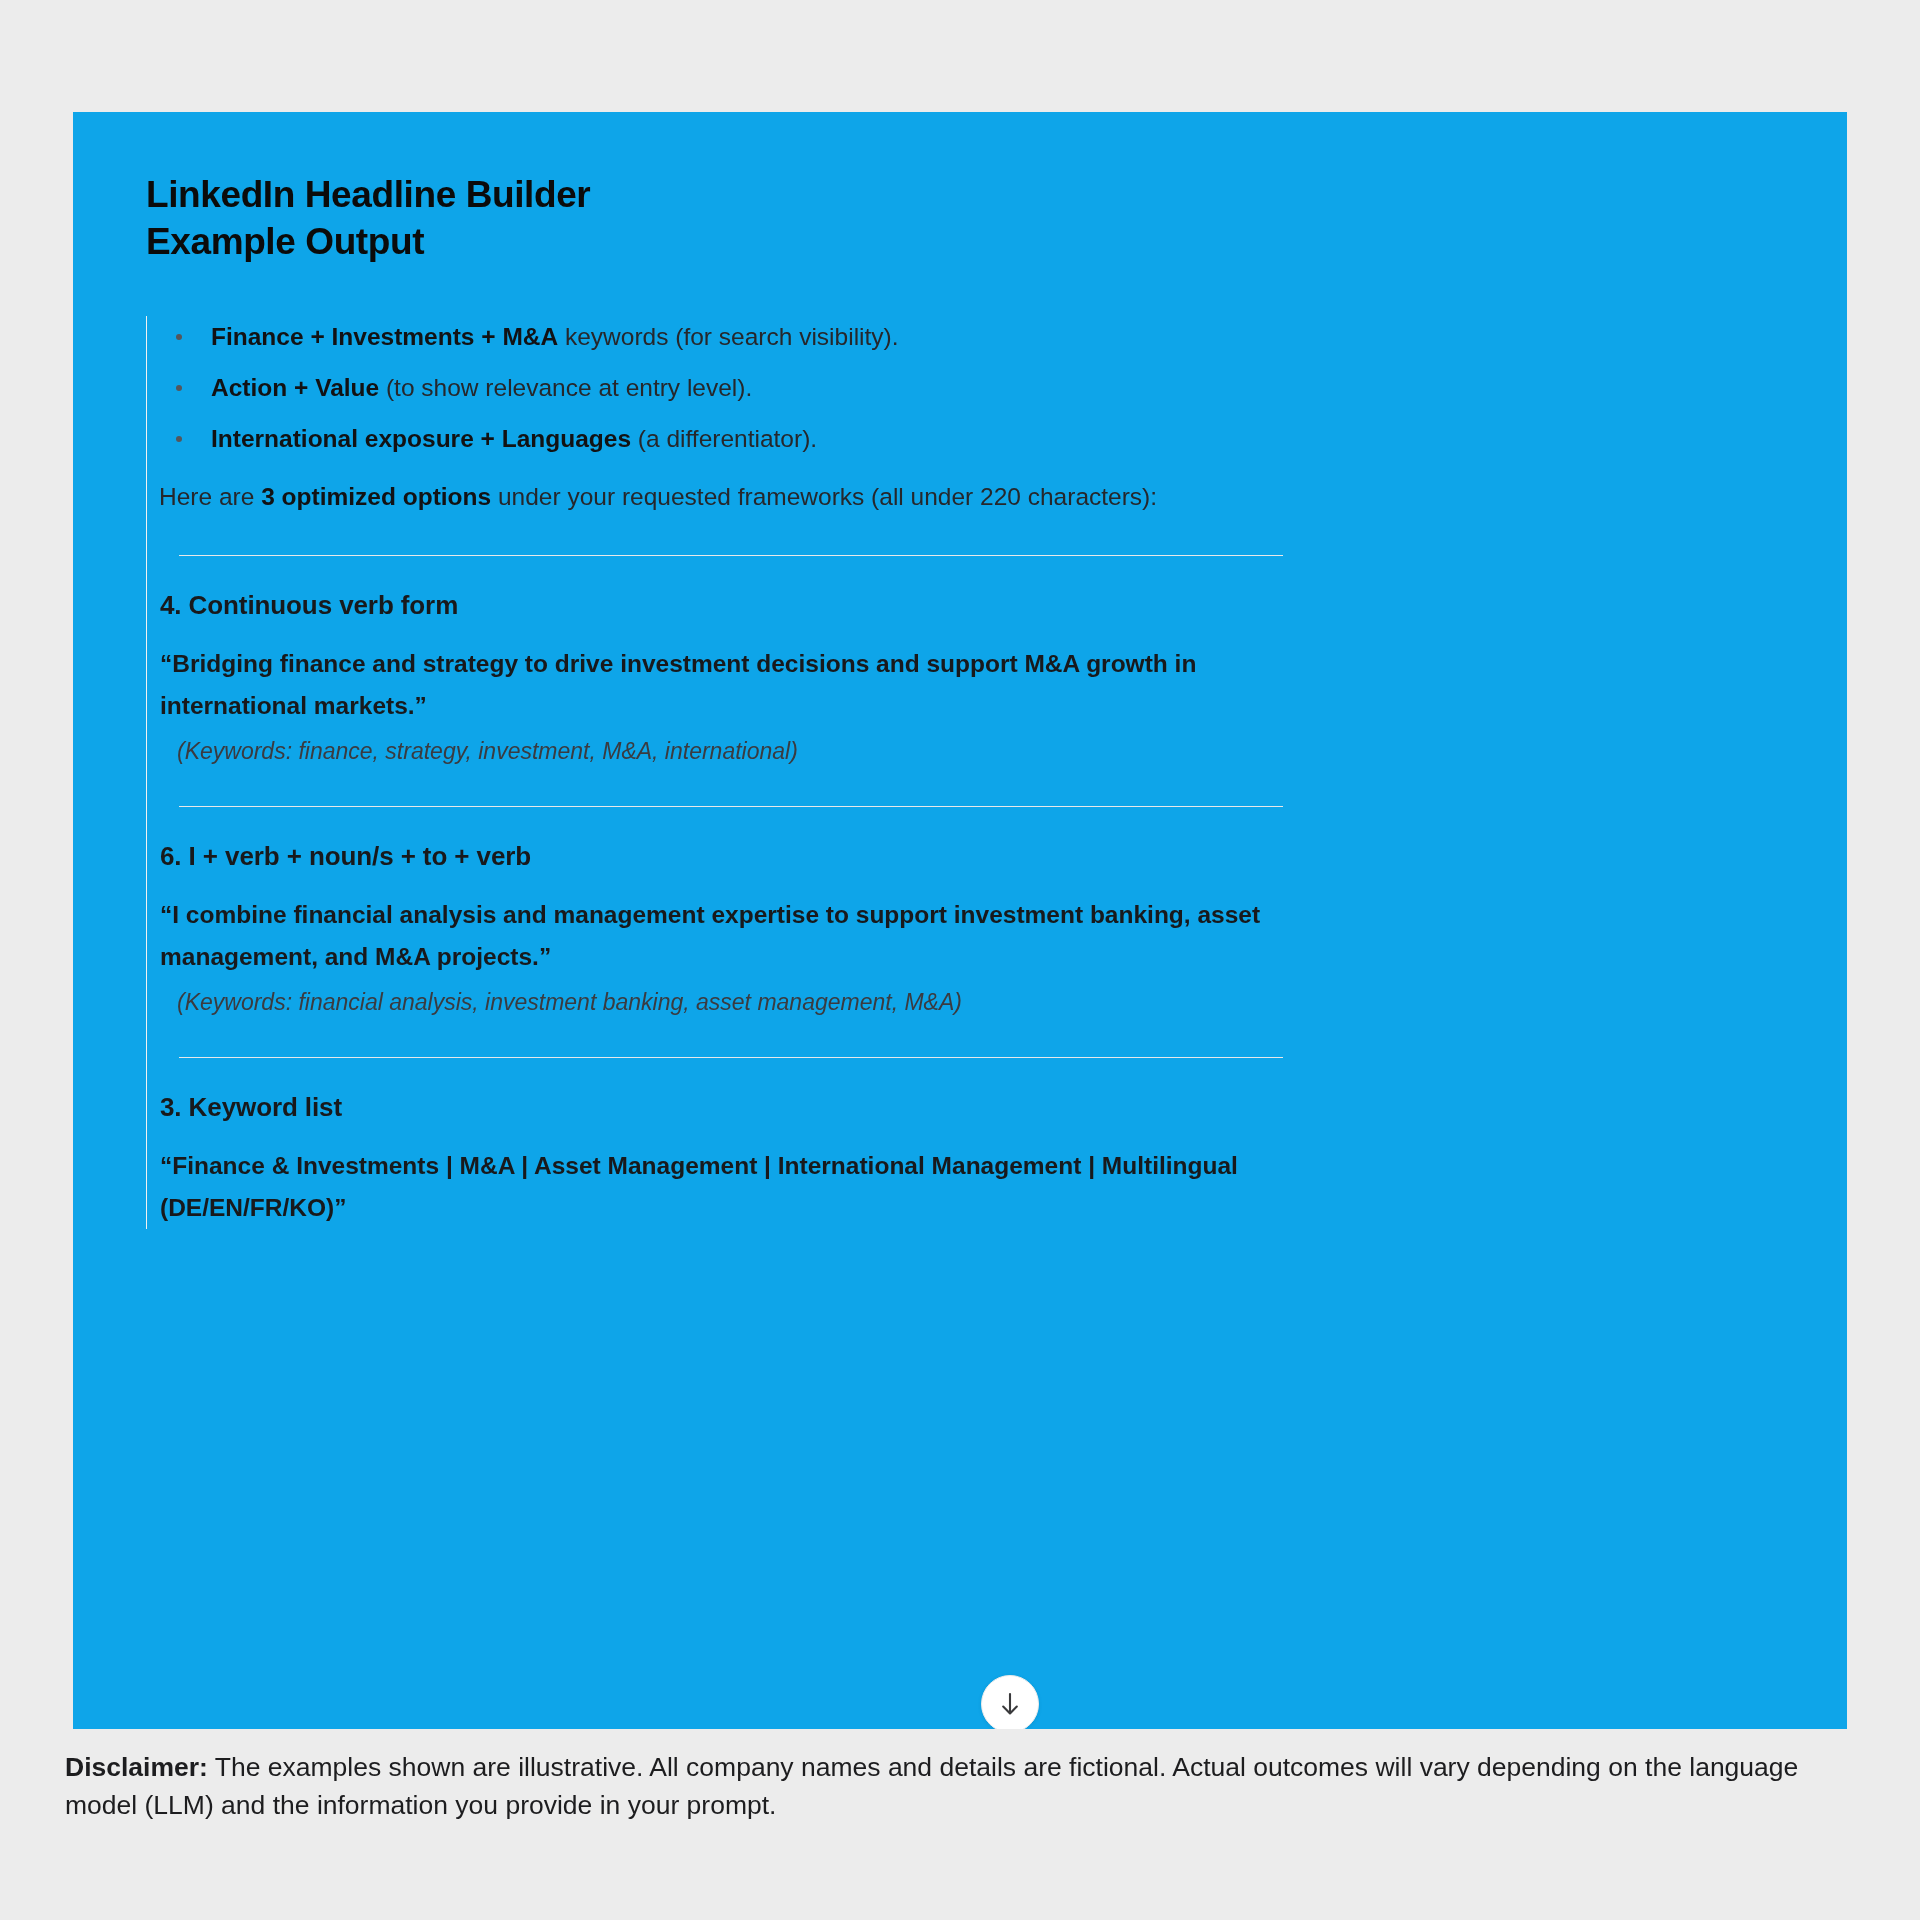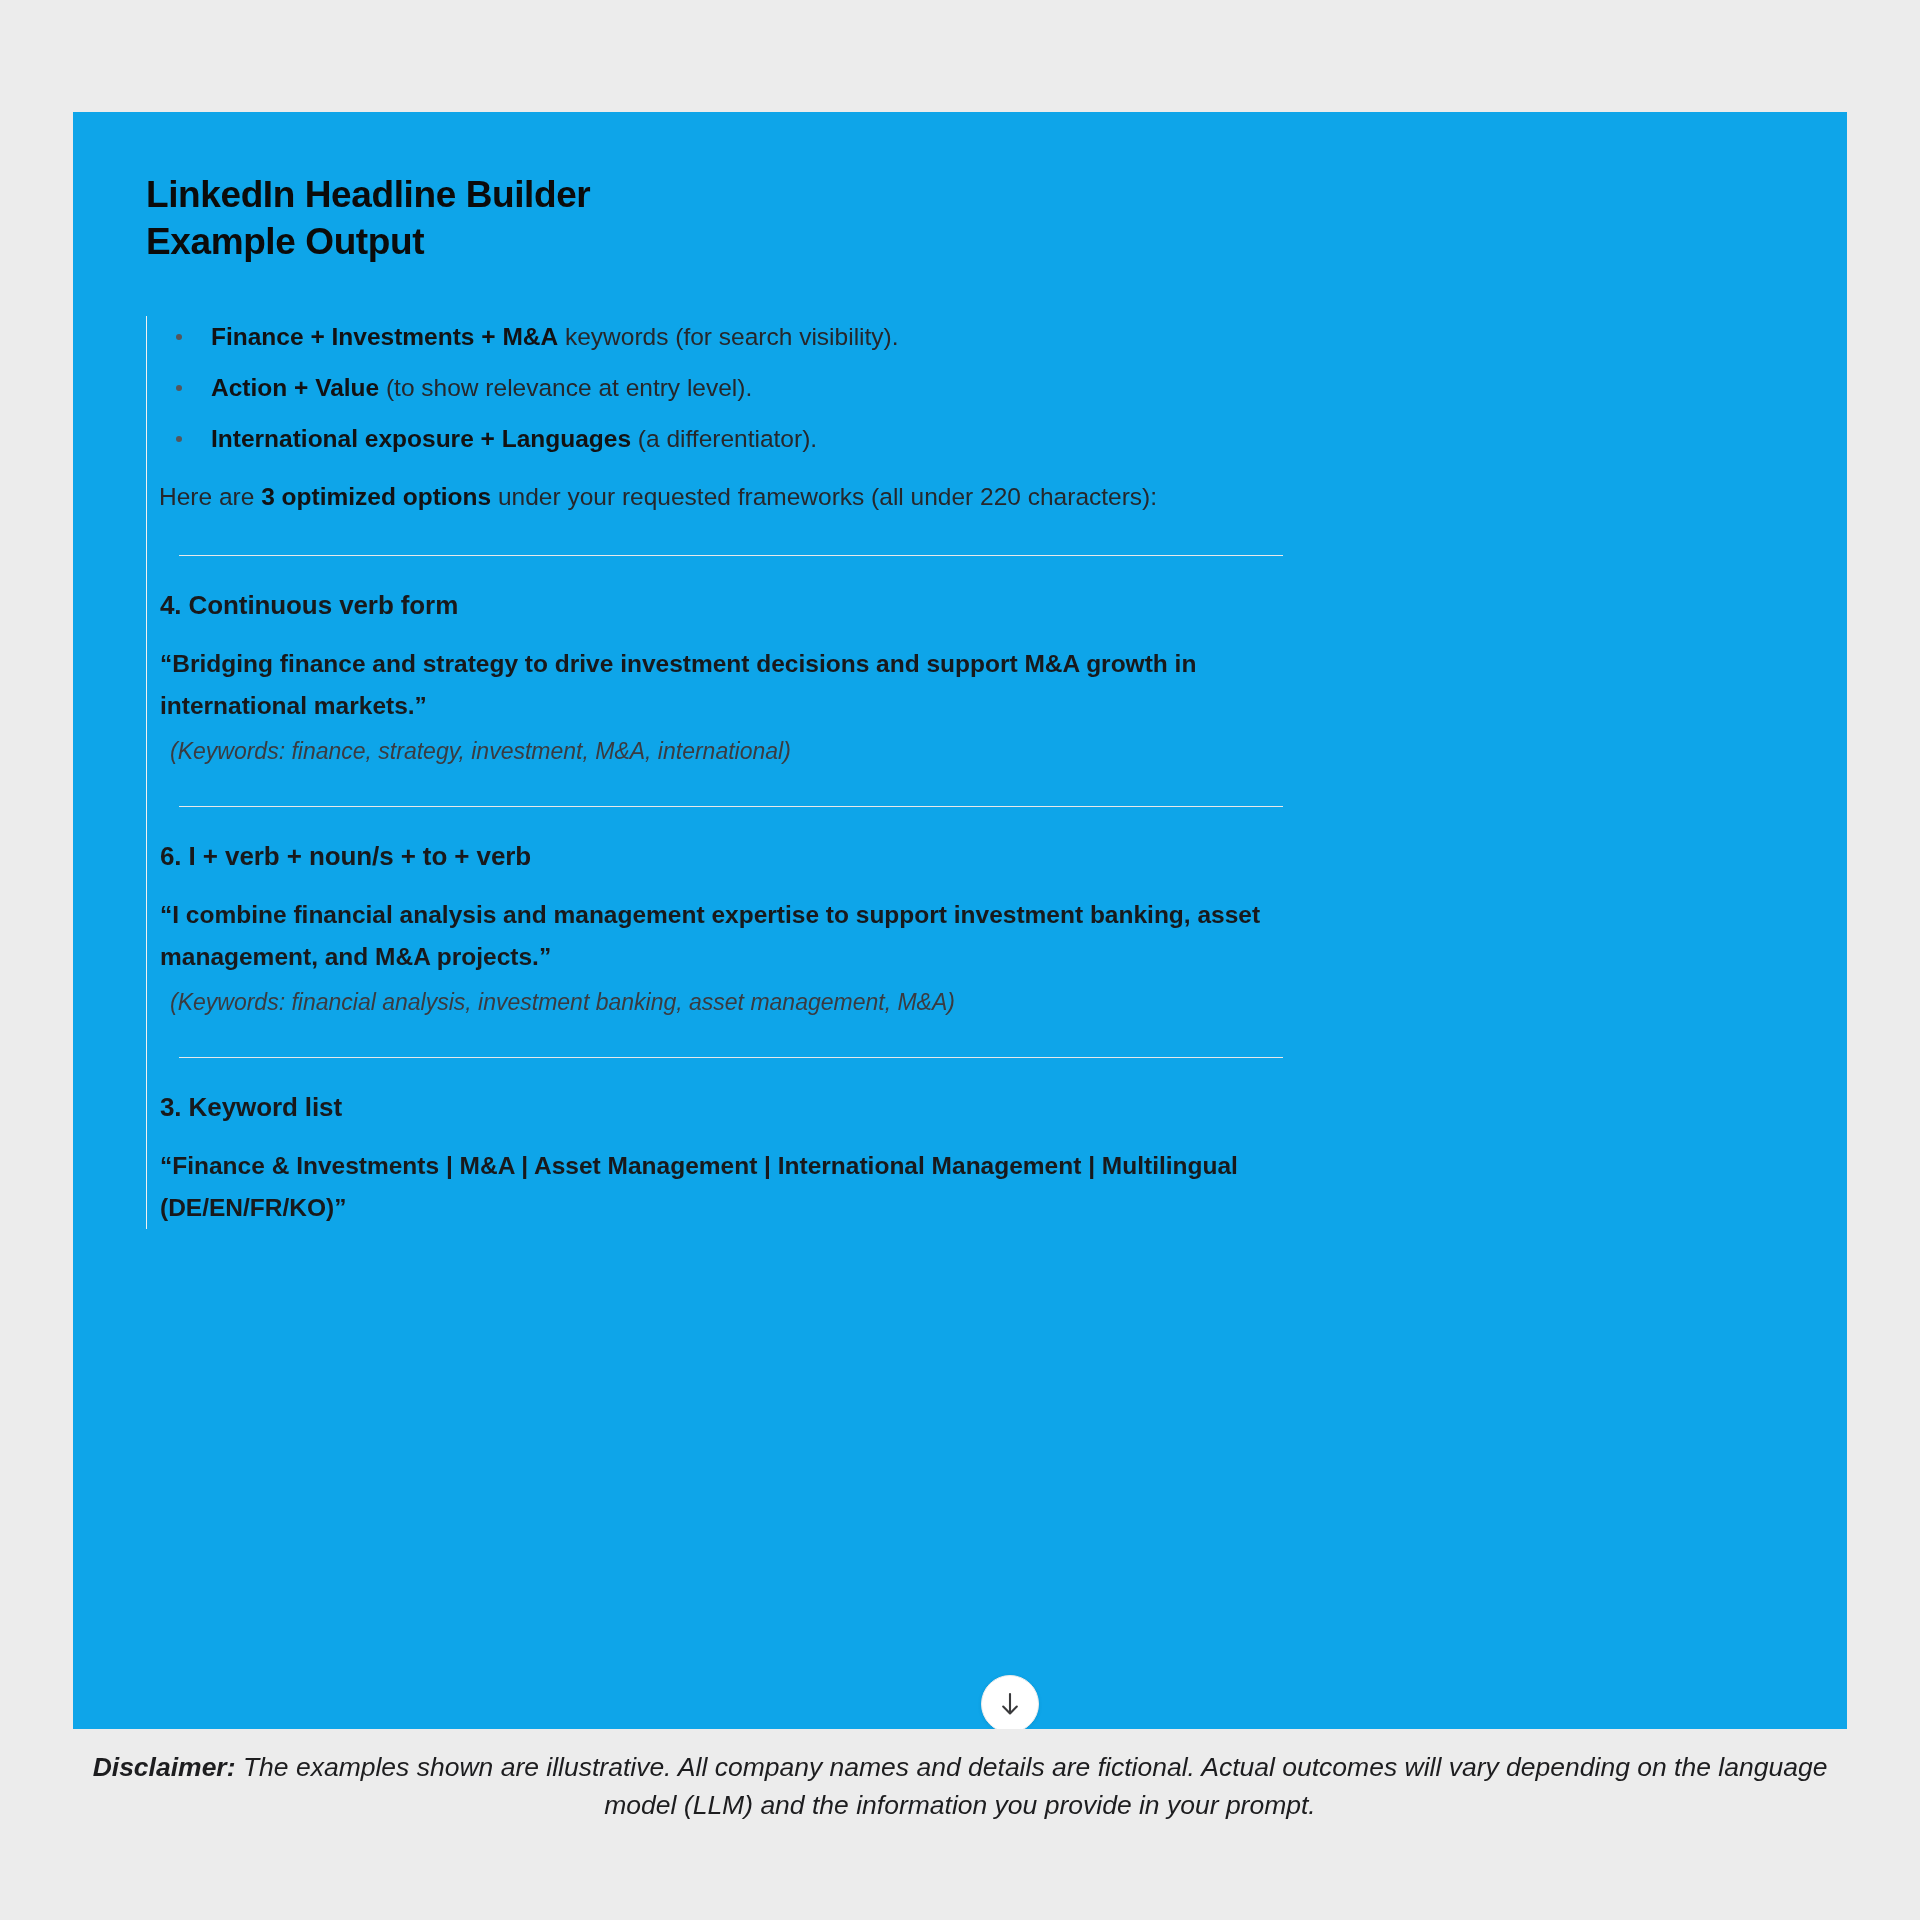--- a/index.html
+++ b/index.html
@@ -117,21 +117,21 @@
     font-weight: 700;
     color: #18191c;
     line-height: 1.72;
     margin: 0 0 2px 1px;
   }
   .keywords {
     font-size: 23px;
     font-style: italic;
     color: #3a3b40;
     line-height: 1.6;
-    margin: 6px 0 0 11px;
+    margin: 6px 0 0 18px;
   }
 
   
   .scroll-btn {
     position: absolute;
     left: 908px;
     top: 1563px;
     width: 58px;
     height: 58px;
     border-radius: 50%;
@@ -145,25 +145,24 @@
   }
   .scroll-btn svg { display: block; }
 
   
   .disclaimer {
     position: absolute;
     left: 50%;
     transform: translateX(-50%);
     top: 1748px;
     width: 1790px;
-    text-align: center;
+    text-align: left;
     font-size: 26.5px;
     line-height: 1.45;
     color: #1d1d1f;
-    font-style: italic;
   }
   .disclaimer b { font-weight: 700; }
 </style>
 </head>
 <body>
 
 <div class="page">
 
   <div class="card">
 

